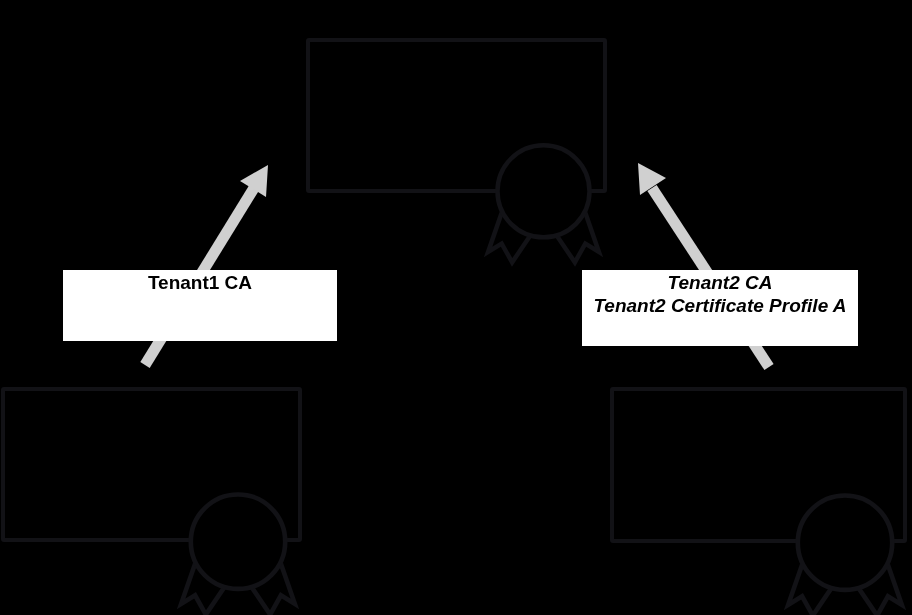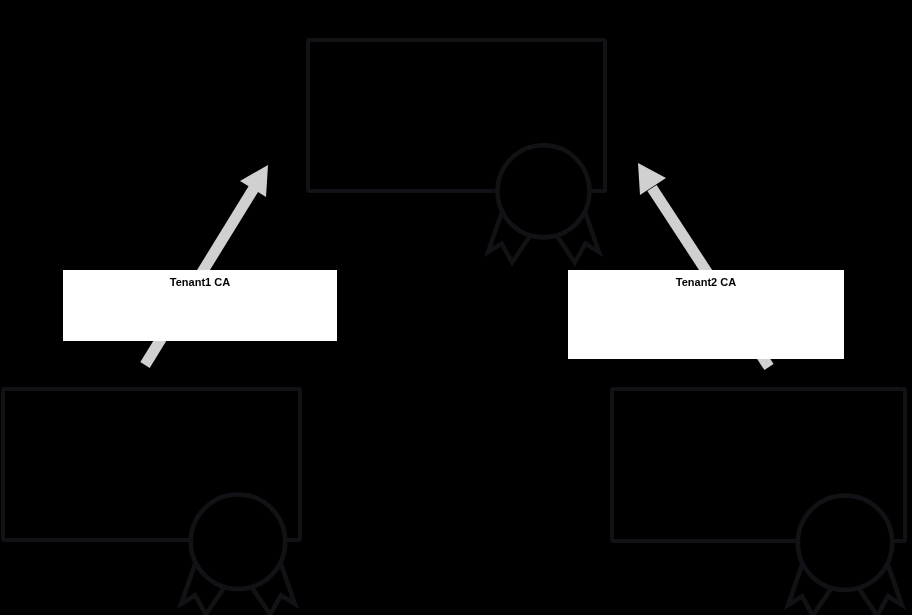--- a/index.html
+++ b/index.html
@@ -51,29 +51,29 @@
     pointer-events: none;
   }
 
   
   .ca-label {
     position: absolute;
     box-sizing: border-box;
     background: #ffffff;
     color: #000000;
     font-weight: bold;
-    font-size: 11px;
+    font-size: 19px;
     line-height: 23px;
     text-align: center;
     padding: 1px 8px;
     z-index: 4;
     white-space: nowrap;
   }
   .ca-label.tenant1 { left: 63px;  top: 270px; width: 274px; height: 71px; }
-  .ca-label.tenant2 { left: 568px; top: 270px; width: 276px; height: 89px; }
+  .ca-label.tenant2 { left: 582px; top: 270px; width: 276px; height: 76px; font-style: italic; }
   .ca-label .line { display: block; }
 </style>
 </head>
 <body>
 
 <div class="canvas">
 
   <div class="cert-box root"></div>
 
   <div class="cert-box tenant1"></div>
@@ -108,15 +108,16 @@
       <polygon points="638,163 666,178 640,195" fill="#d0d0d0"></polygon>
     </g>
   </svg>
 
   <div class="ca-label tenant1">
     <span class="line">Tenant1 CA</span>
   </div>
 
   <div class="ca-label tenant2">
     <span class="line">Tenant2 CA</span>
+    <span class="line">Tenant2 Certificate Profile A</span>
   </div>
 
 </div>
 
 </body></html>

